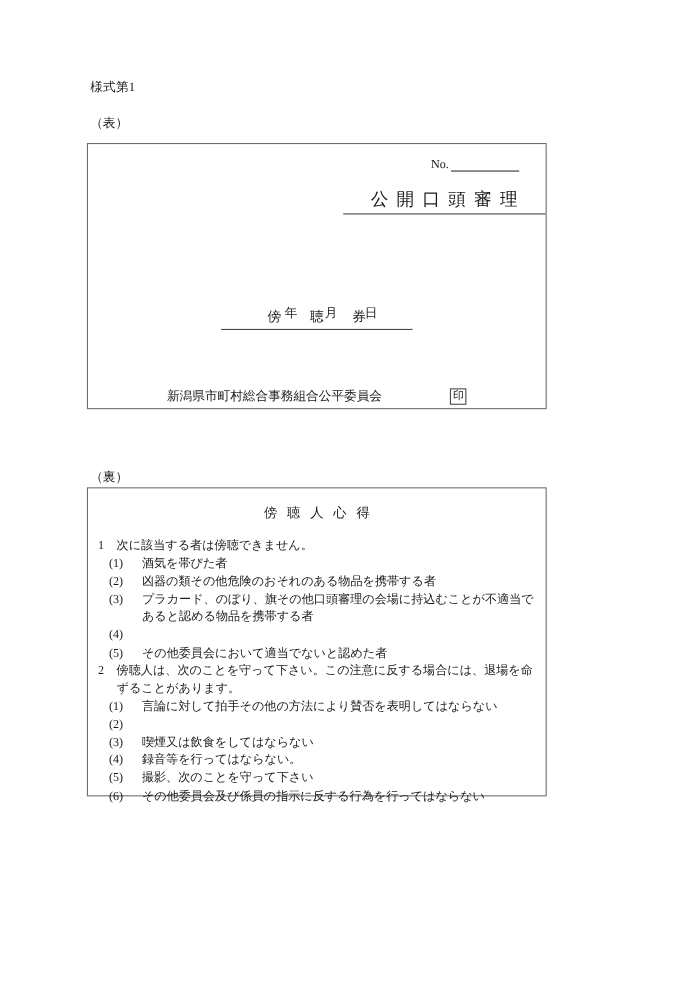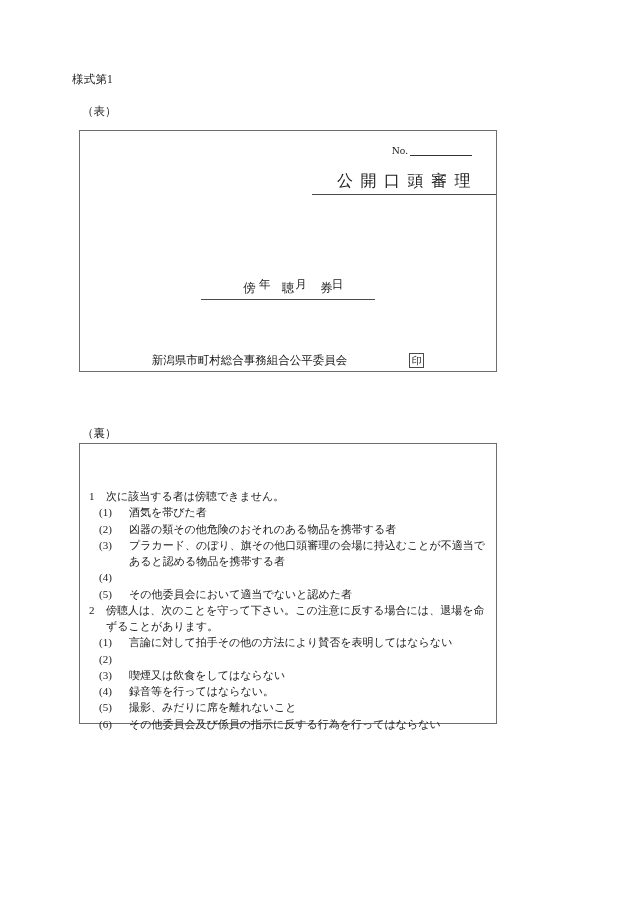--- a/index.html
+++ b/index.html
@@ -12,21 +12,21 @@
     background: #ffffff;
     font-family: "Liberation Serif", "DejaVu Serif", serif;
     color: #1a1a1a;
     position: relative;
     overflow: hidden;
   }
 
   
   .form-no {
     position: absolute;
-    left: 72px;
+    left: 82px;
     top: 72px;
     font-size: 11.5px;
     letter-spacing: 0.2px;
     white-space: nowrap;
   }
   .side-label {
     position: absolute;
     font-size: 11.5px;
     white-space: nowrap;
   }
@@ -217,20 +217,21 @@
     <span class="issuer-name">新潟県市町村総合事務組合公平委員会</span>
     <span class="seal-box">印</span>
   </div>
 
 </div>
 
 <div class="side-label back">（裏）</div>
 
 <div class="ticket-box back">
 
+  <div class="back-title">傍聴人心得</div>
 
   <div class="rules">
 
     <div class="rule-group">
       <div class="rule-head">
         <span class="num">1</span>
         <span class="txt">次に該当する者は傍聴できません。</span>
       </div>
       <div class="sub-item">
         <span class="snum">(1)</span>
@@ -268,21 +269,21 @@
       <div class="sub-item">
         <span class="snum">(3)</span>
         <span class="stxt">喫煙又は飲食をしてはならない</span>
       </div>
       <div class="sub-item">
         <span class="snum">(4)</span>
         <span class="stxt">録音等を行ってはならない。</span>
       </div>
       <div class="sub-item">
         <span class="snum">(5)</span>
-        <span class="stxt">撮影、みだりに席を離れないこと</span>
+        <span class="stxt">撮影、次のことを守って下さい</span>
       </div>
       <div class="sub-item">
         <span class="snum">(6)</span>
         <span class="stxt">その他委員会及び係員の指示に反する行為を行ってはならない</span>
       </div>
     </div>
 
   </div>
 </div>
 

